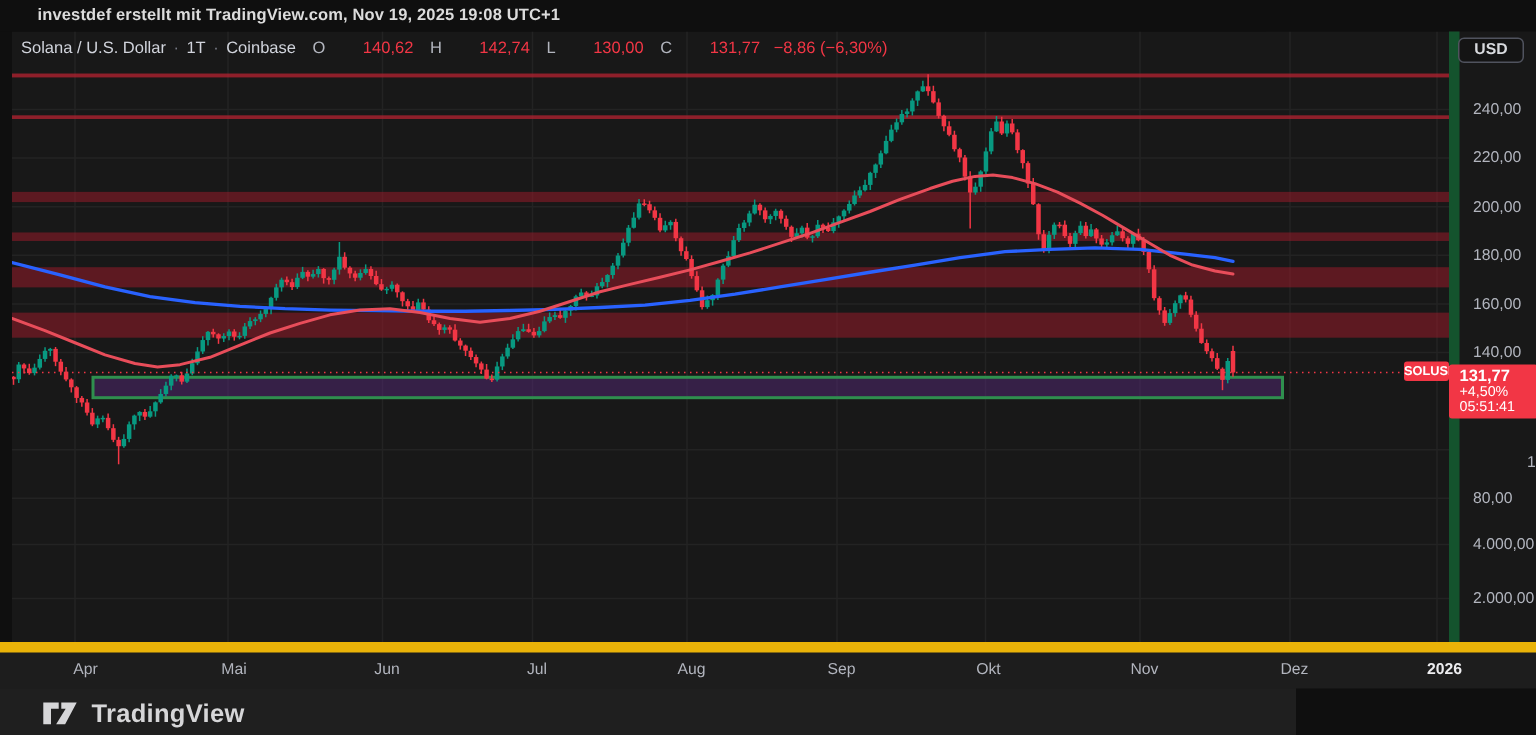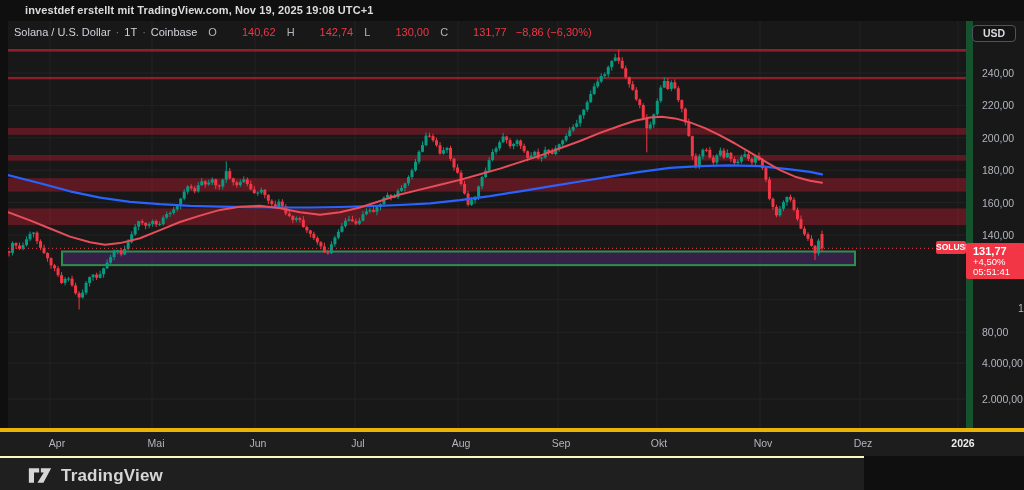--- a/index.html
+++ b/index.html
@@ -23,21 +23,21 @@
   .price-axis{position:absolute;left:966px;top:21px;width:58px;height:407px;background:#181818;border-left:7px solid #14532d;z-index:4;}
   .price-axis .lbl{position:absolute;left:9px;font-size:10.5px;color:#b2b5be;}
   
   .sol-badge{position:absolute;left:936px;width:30px;height:13px;background:#f23645;border-radius:2px;
              color:#fff;font-size:8.5px;font-weight:700;text-align:center;line-height:13px;z-index:6;}
   .price-box{position:absolute;left:966px;width:52px;background:#f23645;border-radius:2px;color:#fff;
              padding:2px 0 2px 7px;z-index:7;}
   .price-box .p{font-size:11px;font-weight:700;line-height:12px;}
   .price-box .s{font-size:9.5px;line-height:10px;}
   
-  .time-axis{position:absolute;left:0;top:428px;width:1024px;height:24px;background:#1d1d1d;border-top:4px solid #eab308;z-index:4;}
+  .time-axis{position:absolute;left:0;top:428px;width:1024px;height:24px;background:#1d1d1d;border-top:7px solid #eab308;z-index:4;}
   .time-axis .lbl{position:absolute;top:5px;transform:translateX(-50%);font-size:10.5px;color:#b2b5be;}
   .time-axis .lbl.strong{color:#ededf0;font-weight:700;}
   
   .bottom-bar{position:absolute;left:0;top:452px;width:864px;height:38px;background:#1f1f1f;border-top:6px solid #fef9c3;}
   .logo{position:absolute;left:28px;top:8px;display:flex;align-items:center;gap:9px;cursor:pointer;}
   .logo .mark{width:24px;height:20px;}
   .logo .word{font-size:17px;font-weight:700;color:#d6d6d8;letter-spacing:.2px;}
 </style>
 </head>
 <body>

